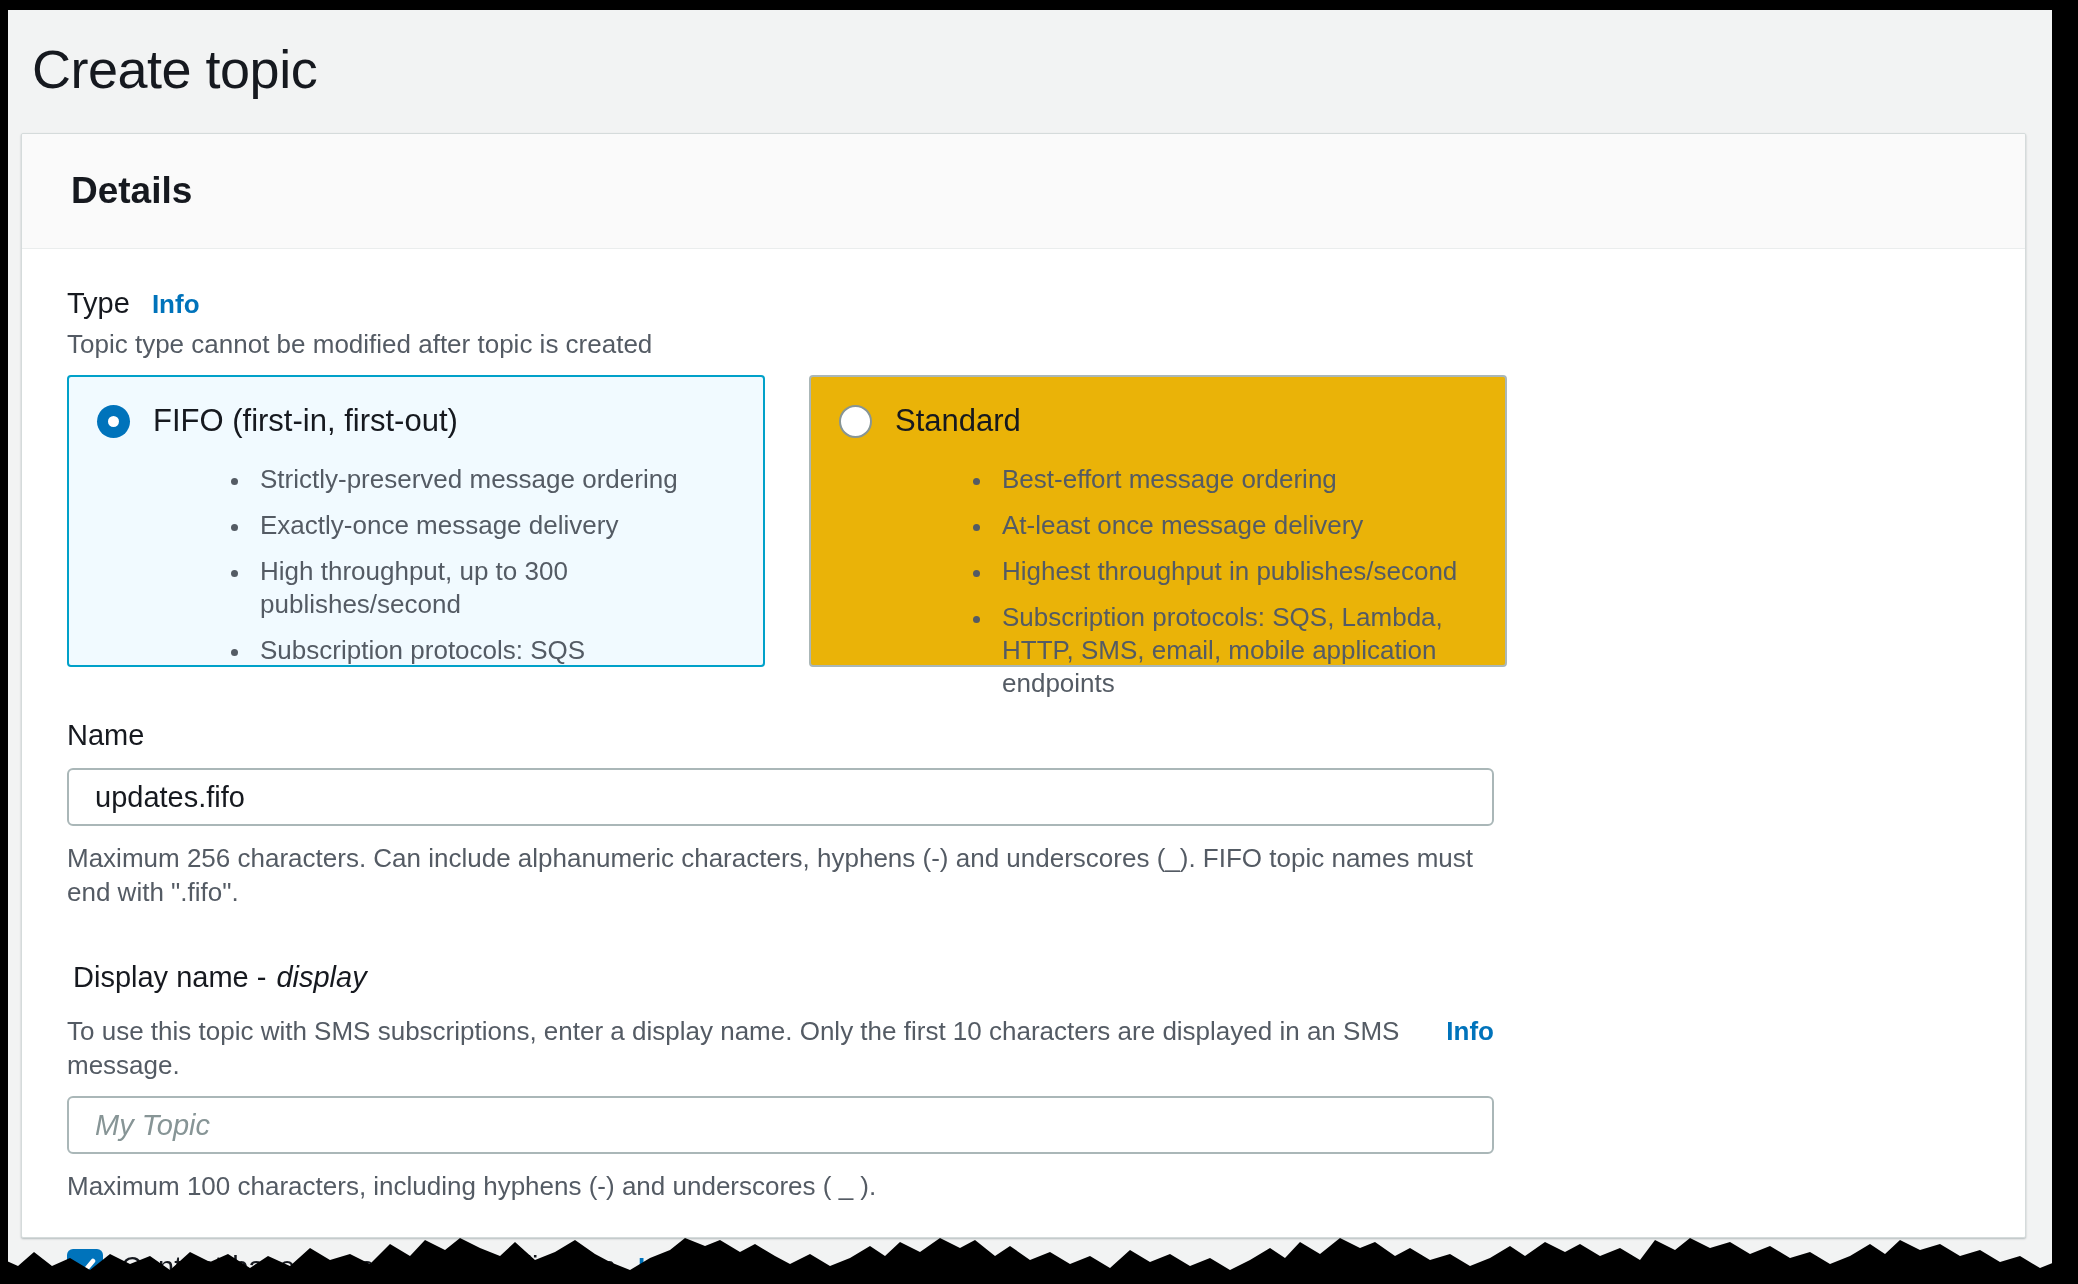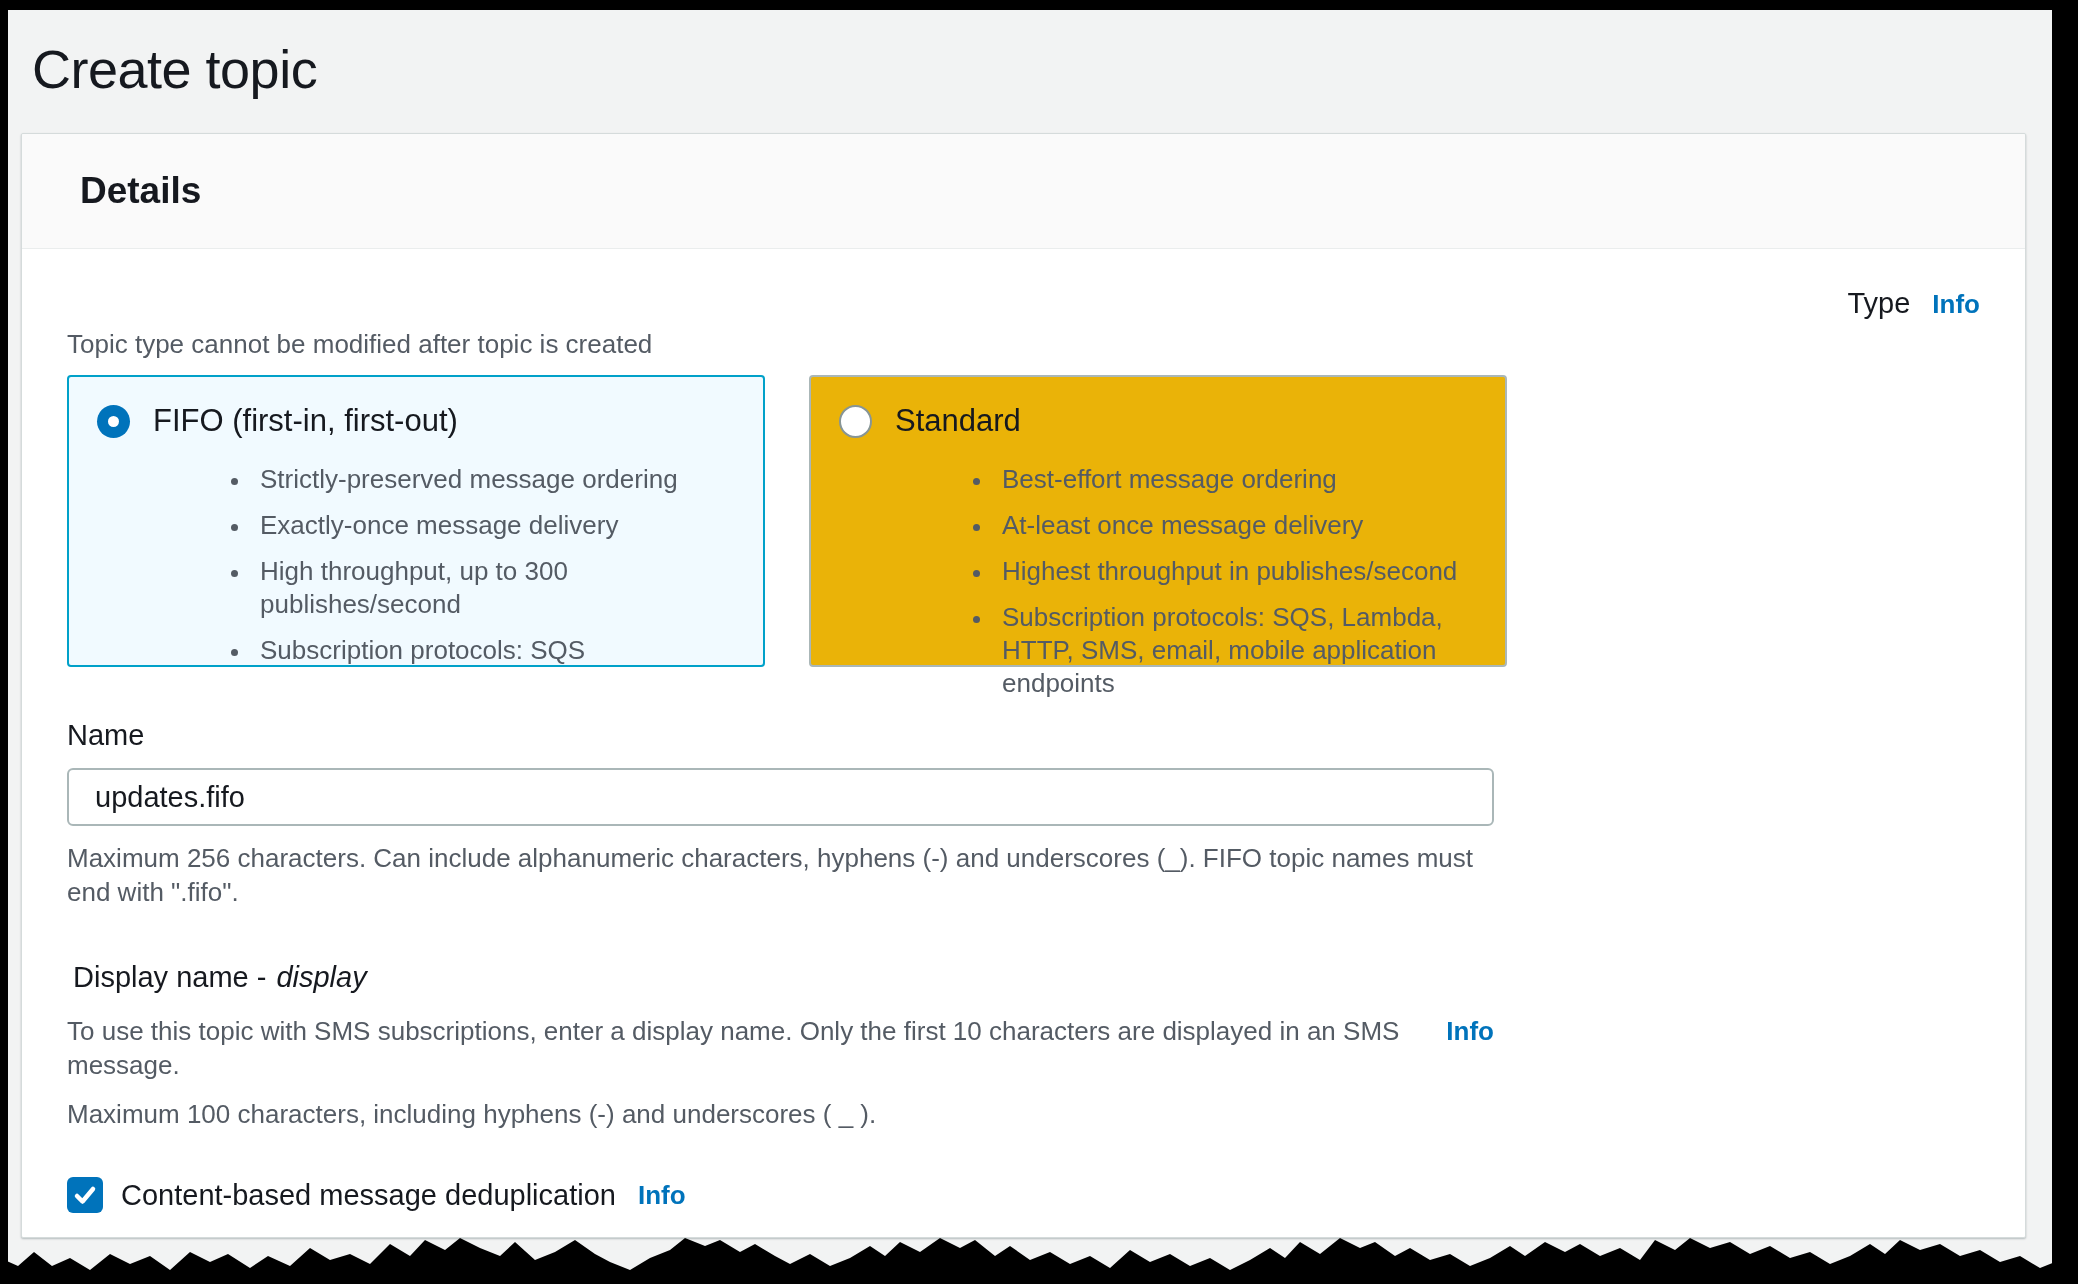--- a/index.html
+++ b/index.html
@@ -25,25 +25,25 @@
     background:#fff;
     border:1px solid #d5dbdb;
     border-radius:2px;
     box-shadow:0 1px 2px 0 rgba(0,28,36,.25);
   }
   .panel-header {
     height:115px; background:#fafafa; border-bottom:1px solid #eaeded;
     display:flex; align-items:center; padding:0 45px;
     border-radius:2px 2px 0 0;
   }
-  .panel-title { font-size:37px; font-weight:700; color:#16191f; margin:13px; }
+  .panel-title { font-size:37px; font-weight:700; color:#16191f; margin:4px; }
   .panel-body { padding:38px 45px 0 45px; }
 
   .field-label { font-size:29px; color:#16191f; }
-  .label-row { display:flex; align-items:baseline;justify-content:flex-end; }
+  .label-row { display:flex; align-items:baseline; }
   .info-link {
     color:#0073bb; font-weight:700; font-size:26px; margin-left:22px;
     text-decoration:none; cursor:pointer;
   }
   .constraint { font-size:26px; color:#545b64; margin-top:7px; line-height:34px; }
   .gray-text  { font-size:26px; color:#545b64; line-height:34px; }
 
   .cards { display:flex; gap:44px; margin-top:14px; }
   .card {
     width:698px; height:292px; border-radius:4px; padding:26px 28px;
@@ -153,20 +153,21 @@
 
       <div class="field">
         <div class="display-label-row">
           <span class="field-label">Display name -</span>
           <span class="optional-word">display</span>
         </div>
         <div class="desc-row">
           <span class="gray-text">To use this topic with SMS subscriptions, enter a display name. Only the first 10 characters are displayed in an SMS message.</span>
           <a class="info-link">Info</a>
         </div>
+        <input class="text-input" type="text" placeholder="My Topic" style="">
         <div class="helper">Maximum 100 characters, including hyphens (-) and underscores ( _ ).</div>
       </div>
 
       <div class="checkbox-section">
         <div class="checkbox-row">
           <span class="checkbox">
             <svg width="24" height="24" viewBox="0 0 24 24">
               <polyline points="4,13 9.5,18.5 20,6" fill="none" stroke="#ffffff" stroke-width="4.5" stroke-linecap="round" stroke-linejoin="round"></polyline>
             </svg>
           </span>

